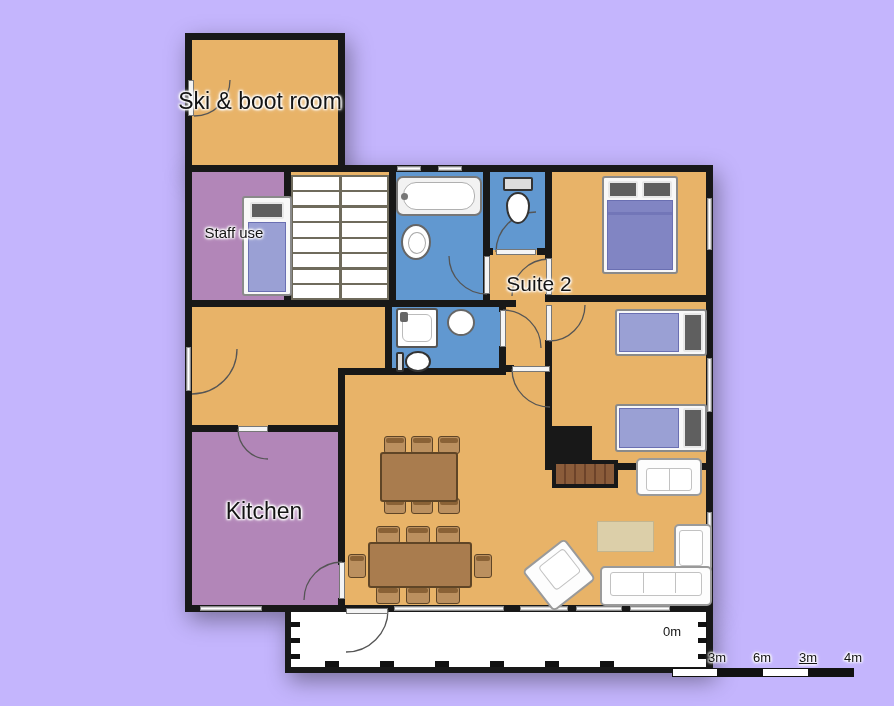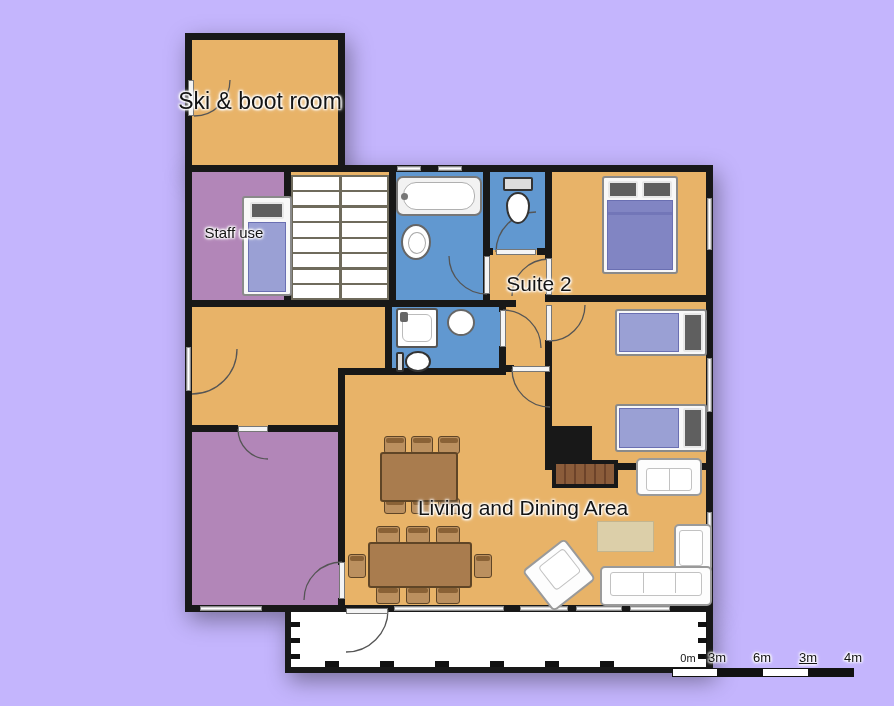--- a/index.html
+++ b/index.html
@@ -210,23 +210,23 @@
   <div class="chair" style="left:376px;top:586px;width:24px;height:18px;"></div>
   <div class="chair" style="left:406px;top:586px;width:24px;height:18px;"></div>
   <div class="chair" style="left:436px;top:586px;width:24px;height:18px;"></div>
   <div class="chair" style="left:348px;top:554px;width:18px;height:24px;"></div>
   <div class="chair" style="left:474px;top:554px;width:18px;height:24px;"></div>
   <div class="table" style="left:368px;top:542px;width:104px;height:46px;"></div>
 
   <div class="label" style="left:150px;top:88px;width:220px;font-size:23px;">Ski &amp; boot room</div>
   <div class="label" style="left:194px;top:224px;width:80px;font-size:15px;">Staff use</div>
   <div class="label" style="left:493px;top:272px;width:92px;font-size:21px;">Suite 2</div>
-  <div class="label" style="left:392px;top:496px;width:262px;font-size:21px;">Living and Dining Area</div>
-
-  <div class="label" style="left:657px;top:652px;width:30px;font-size:11px;margin-left:16px;">0m</div>
+  <div class="label" style="left:214px;top:498px;width:100px;font-size:23px;">Kitchen</div>
+
+  <div class="label" style="left:657px;top:624px;width:30px;font-size:13px;">0m</div>
   <div class="label" style="left:702px;top:650px;width:30px;font-size:13px;">3m</div>
   <div class="label" style="left:747px;top:650px;width:30px;font-size:13px;">6m</div>
   <div class="label" style="left:793px;top:650px;width:30px;font-size:13px;text-decoration:underline;">3m</div>
   <div class="label" style="left:838px;top:650px;width:30px;font-size:13px;">4m</div>
   <div class="scale-seg" style="left:672px;top:668px;width:46px;background:#fff;"></div>
   <div class="scale-seg" style="left:717px;top:668px;width:46px;background:#111;"></div>
   <div class="scale-seg" style="left:762px;top:668px;width:47px;background:#fff;"></div>
   <div class="scale-seg" style="left:808px;top:668px;width:46px;background:#111;"></div>
 
 </div>

